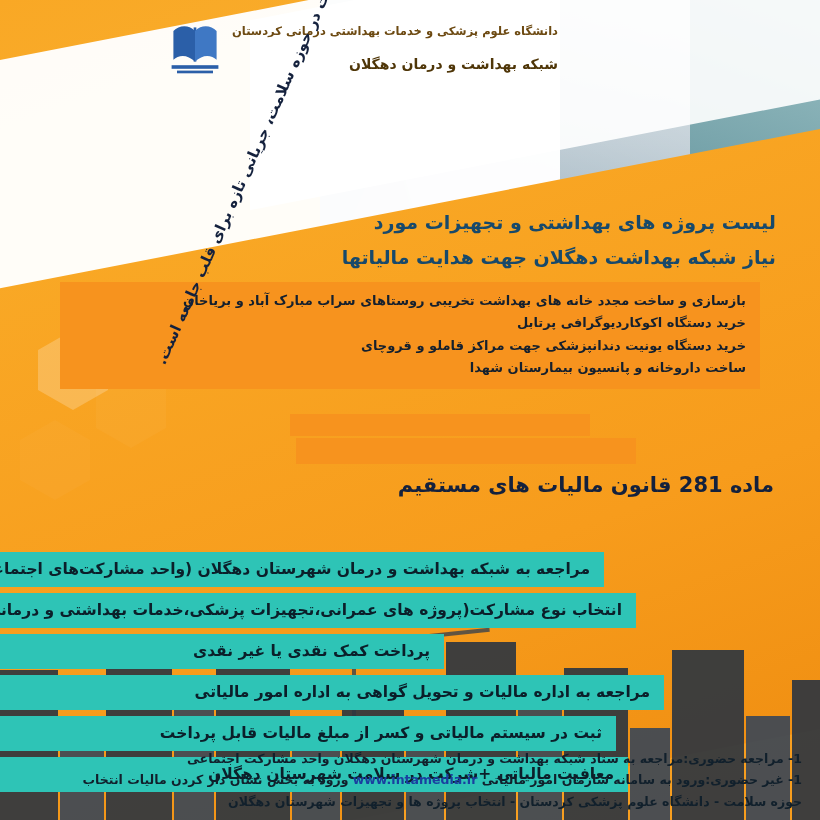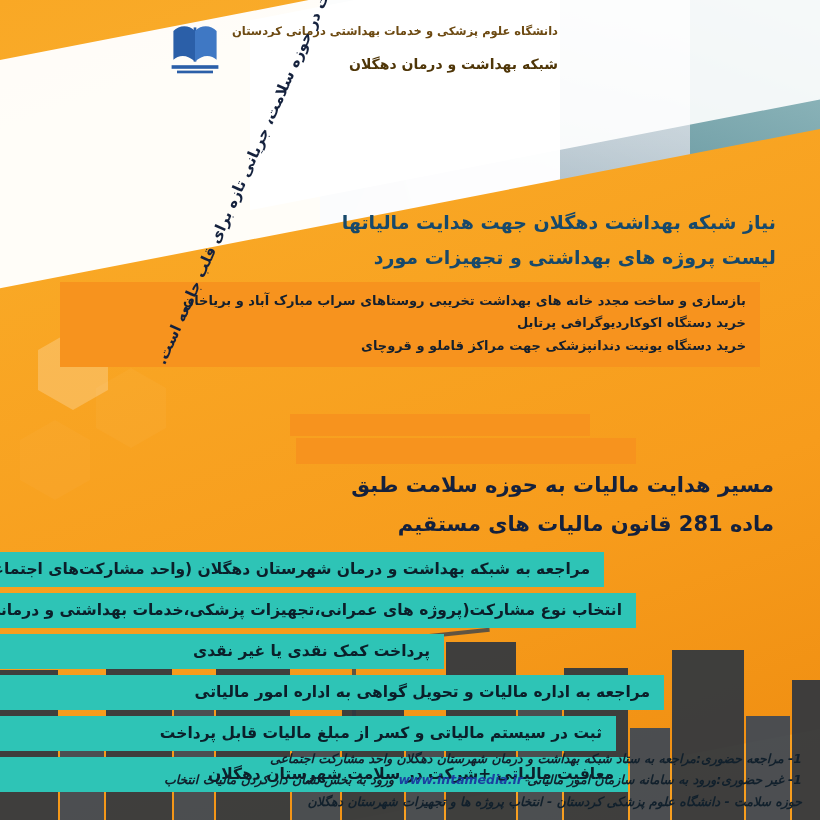--- a/index.html
+++ b/index.html
@@ -142,21 +142,21 @@
     color:#14213d;font-size:15px;font-weight:bold;
   }
   
   .footer{
     position:absolute;left:0;bottom:0;width:820px;
     padding:6px 18px 8px 18px;box-sizing:border-box;
     direction:rtl;text-align:right;
     color:#11202c;font-size:12.5px;line-height:1.72;font-weight:bold;
   }
   .footer .url{color:#1a3fa0;}
-  .nowrap{white-space:nowrap;font-style:italic;}
+  .nowrap{white-space:nowrap;}
 </style>
 </head>
 <body>
 
 <div id="poster">
 
   <div class="bg-orange"></div>
   <div class="bg-photo"></div>
   <div class="sky-teal"></div>
   <div class="white-diag"></div>
@@ -201,32 +201,32 @@
         <path d="M30 12 C22 4, 12 6, 6 12 L6 44 C12 38, 22 38, 30 46 Z" fill="#2b5fa8"></path>
         <path d="M30 12 C38 4, 48 6, 54 12 L54 44 C48 38, 38 38, 30 46 Z" fill="#3f78c4"></path>
         <rect x="4" y="50" width="52" height="4" fill="#2b5fa8"></rect>
         <rect x="10" y="56" width="40" height="3" fill="#2b5fa8"></rect>
       </svg>
     </div>
   </div>
 
 
   <div class="intro">
+    <div>لیست پروژه های بهداشتی و تجهیزات مورد</div>
     <div>نیاز شبکه بهداشت دهگلان جهت هدایت مالیاتها</div>
-    <div>لیست پروژه های بهداشتی و تجهیزات مورد</div>
   </div>
 
   <div class="projects">
     <div>بازسازی و ساخت مجدد خانه های بهداشت تخریبی روستاهای سراب مبارک آباد و بریاخان</div>
     <div>خرید دستگاه اکوکاردیوگرافی پرتابل</div>
     <div>خرید دستگاه یونیت دندانپزشکی جهت مراکز قاملو  و قروچای</div>
+    <div>ساخت داروخانه و پانسیون بیمارستان شهدا</div>
   </div>
 
   <div class="sec-head">
-    <div>مسیر هدایت مالیات به حوزه سلامت طبق</div>
     <div>ماده 281 قانون مالیات های مستقیم</div>
   </div>
 
   <div class="steps">
     <div class="step s1">مراجعه به شبکه بهداشت و درمان شهرستان دهگلان (واحد مشارکت‌های اجتماعی)</div>
     <div class="step s2">انتخاب نوع مشارکت(پروژه های عمرانی،تجهیزات پزشکی،خدمات بهداشتی و درمانی)</div>
     <div class="step s3">پرداخت کمک نقدی یا غیر نقدی</div>
     <div class="step s4">مراجعه به اداره مالیات و تحویل گواهی به اداره امور مالیاتی</div>
     <div class="step s5">ثبت در سیستم مالیاتی و کسر از مبلغ مالیات قابل پرداخت</div>
     <div class="step s6">معافیت مالیاتی +شرکت در سلامت شهرستان دهگلان</div>

